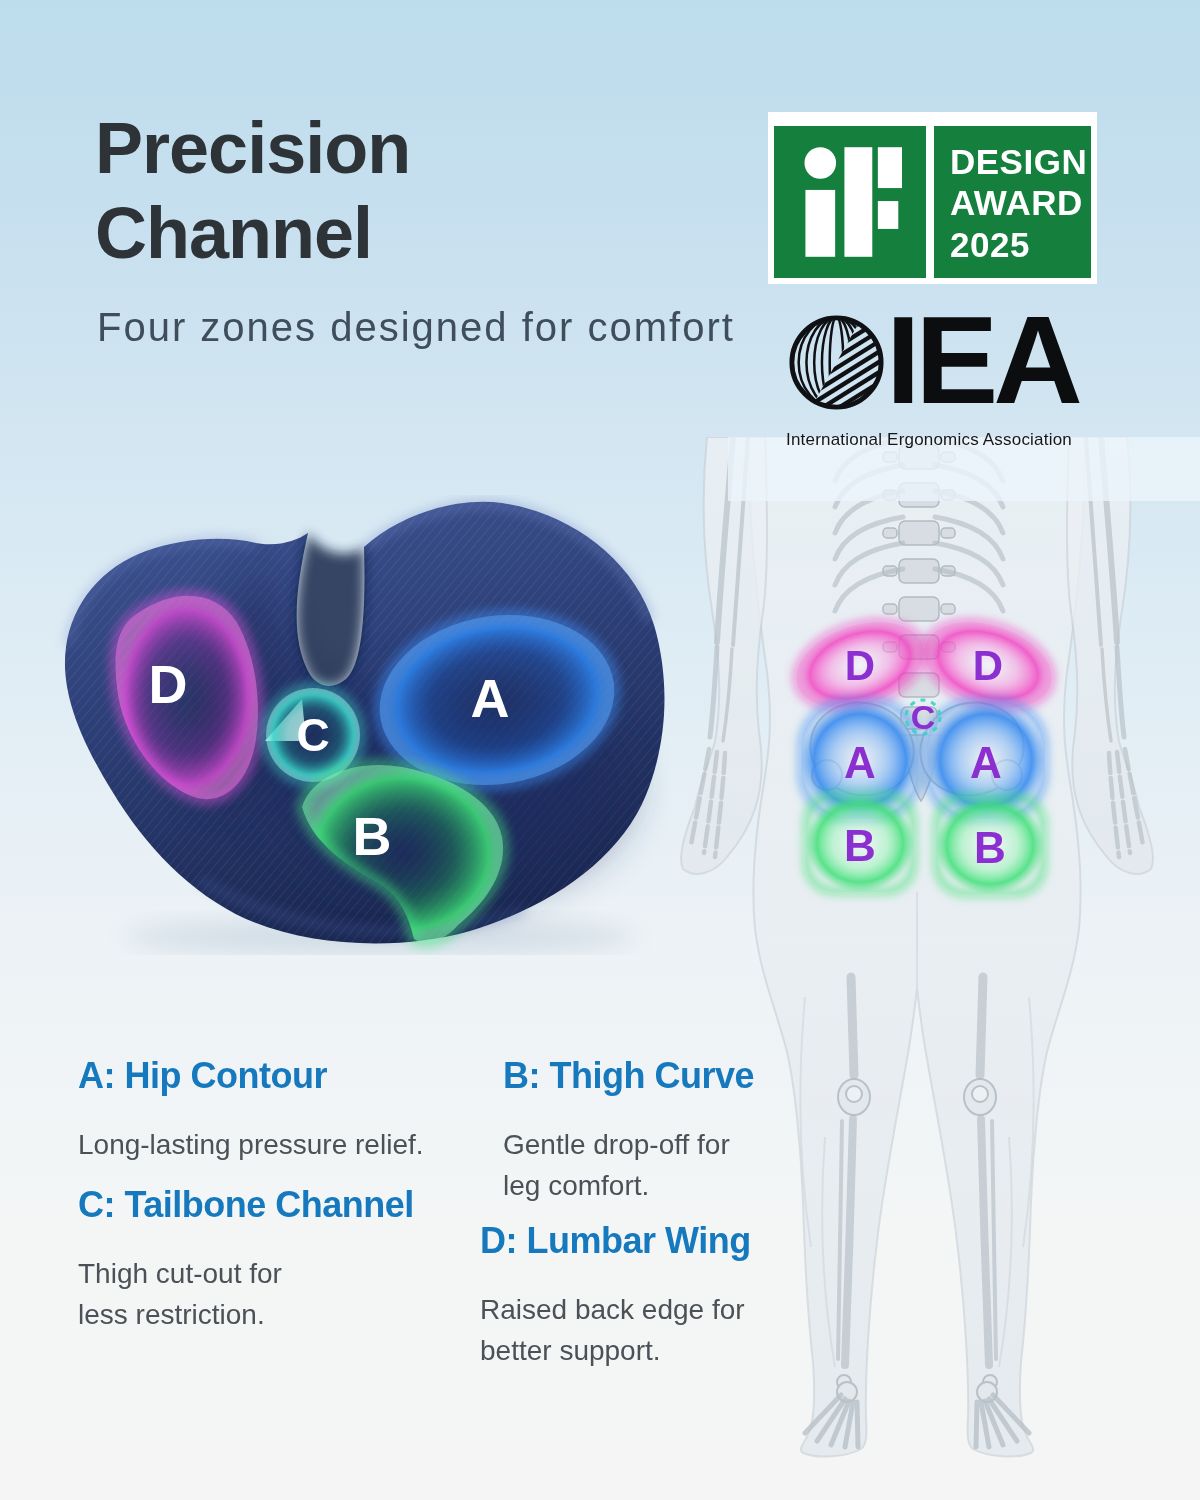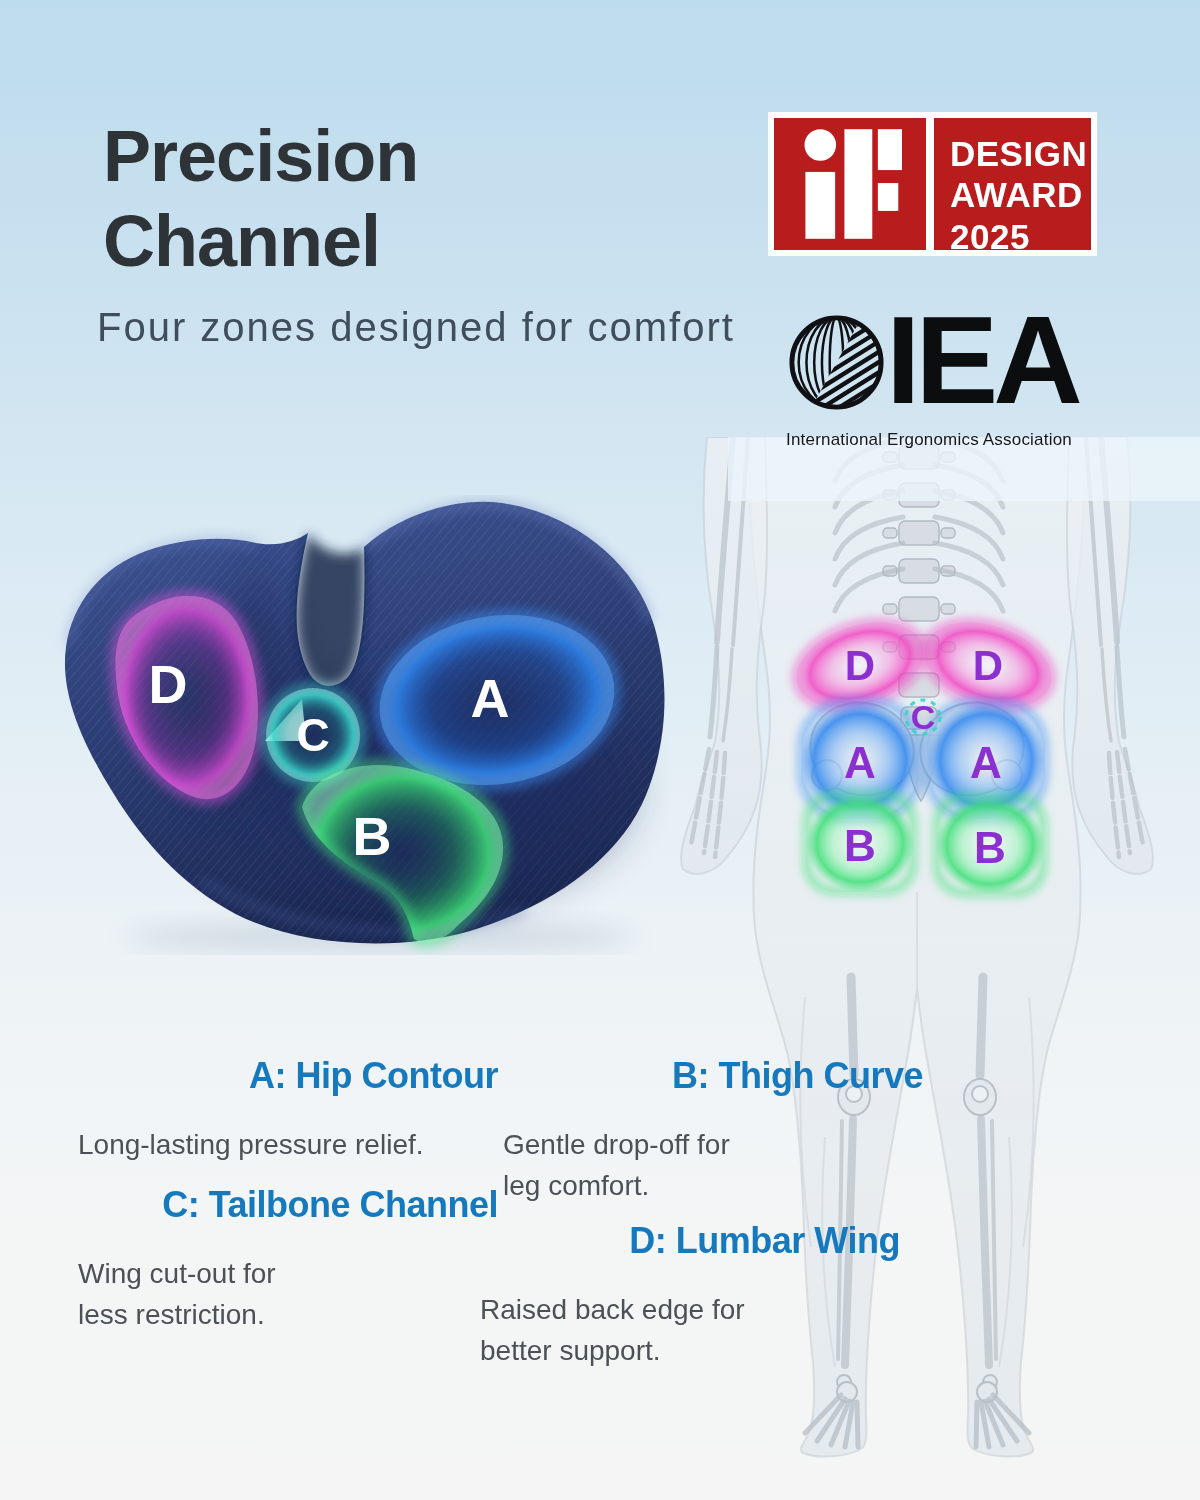--- a/index.html
+++ b/index.html
@@ -2,28 +2,28 @@
 <html><head>
 <meta charset="utf-8">
 <style>
   html,body{margin:0;padding:0;background:#ffffff;}
   .canvas{
     position:relative;width:1200px;height:1500px;overflow:hidden;
     font-family:"Liberation Sans",sans-serif;
     background:linear-gradient(180deg,#bddcec 0%,#c8e0ef 16%,#dcebf4 40%,#ecf2f6 62%,#f4f6f6 82%,#f4f5f4 100%);
   }
   
-  .title{position:absolute;left:95px;top:106px;z-index:4;margin:8px;
+  .title{position:absolute;left:95px;top:106px;z-index:4;margin:0;
     font-size:72px;font-weight:800;letter-spacing:-1px;line-height:1.18;color:#2e3338;}
   .subtitle{position:absolute;left:97px;top:305px;z-index:4;
     font-size:40px;letter-spacing:2px;color:#3f4e5a;text-align:center;}
   
   .if-badge{position:absolute;left:768px;top:112px;z-index:4;background:#ffffff;
     padding:6px;display:flex;gap:8px;}
-  .if-sq{width:152px;height:132px;background:#b91c1c;box-sizing:border-box;}
+  .if-sq{width:152px;height:152px;background:#15803d;box-sizing:border-box;margin-top:8px;}
   .if-sq-logo{display:flex;align-items:center;justify-content:center;}
   .if-sq-text{width:157px;padding:15px 0 0 16px;color:#ffffff;font-weight:700;
     font-size:35px;line-height:1.18;letter-spacing:0.5px;}
   
   .iea{position:absolute;left:786px;top:310px;z-index:4;width:300px;}
   .iea-globe{position:absolute;left:2px;top:4px;}
   .iea-acronym{position:absolute;left:100px;top:-12px;font-size:124px;line-height:1;
     font-weight:700;letter-spacing:-5px;color:#0c0d0f;}
   .iea-tagline{position:absolute;left:0;top:120px;width:292px;
     font-size:17px;letter-spacing:0.2px;color:#16171a;}
@@ -31,21 +31,21 @@
   .band{position:absolute;left:728px;top:437px;width:472px;height:64px;z-index:3;
     background:rgba(236,245,251,0.78);}
   
   .body-art{position:absolute;left:655px;top:437px;z-index:2;}
   .cushion-art{position:absolute;left:50px;top:495px;z-index:5;}
   svg text{font-family:"Liberation Sans",sans-serif;}
   .zone-letter{fill:#ffffff;font-weight:700;}
   .body-letter{fill:#8b2fd0;font-weight:700;}
   
   .feature{position:absolute;width:420px;z-index:5;}
-  .feature h3{margin:0;font-size:36px;font-weight:700;letter-spacing:-0.5px;color:#1779bd;text-align:right;}
+  .feature h3{margin:0;font-size:36px;font-weight:700;letter-spacing:-0.5px;color:#1779bd;}
   .feature p{margin:28px 0 0;font-size:28px;line-height:1.45;color:#4b5156;white-space:pre-line;}
   .feature-a{left:78px;top:1055px;}
   .feature-b{left:503px;top:1055px;}
   .feature-c{left:78px;top:1184px;}
   .feature-d{left:480px;top:1220px;}
 </style>
 </head>
 <body>
 
 <div class="canvas">
@@ -405,21 +405,21 @@
     <h3>A: Hip Contour</h3>
     <p>Long-lasting pressure relief.</p>
   </div>
   <div class="feature feature-b">
     <h3>B: Thigh Curve</h3>
     <p>Gentle drop-off for
 leg comfort.</p>
   </div>
   <div class="feature feature-c">
     <h3>C: Tailbone Channel</h3>
-    <p>Wing cut-out for
+    <p>Thigh cut-out for
 less restriction.</p>
   </div>
   <div class="feature feature-d">
     <h3>D: Lumbar Wing</h3>
     <p>Raised back edge for
 better support.</p>
   </div>
 
 </div>
 

